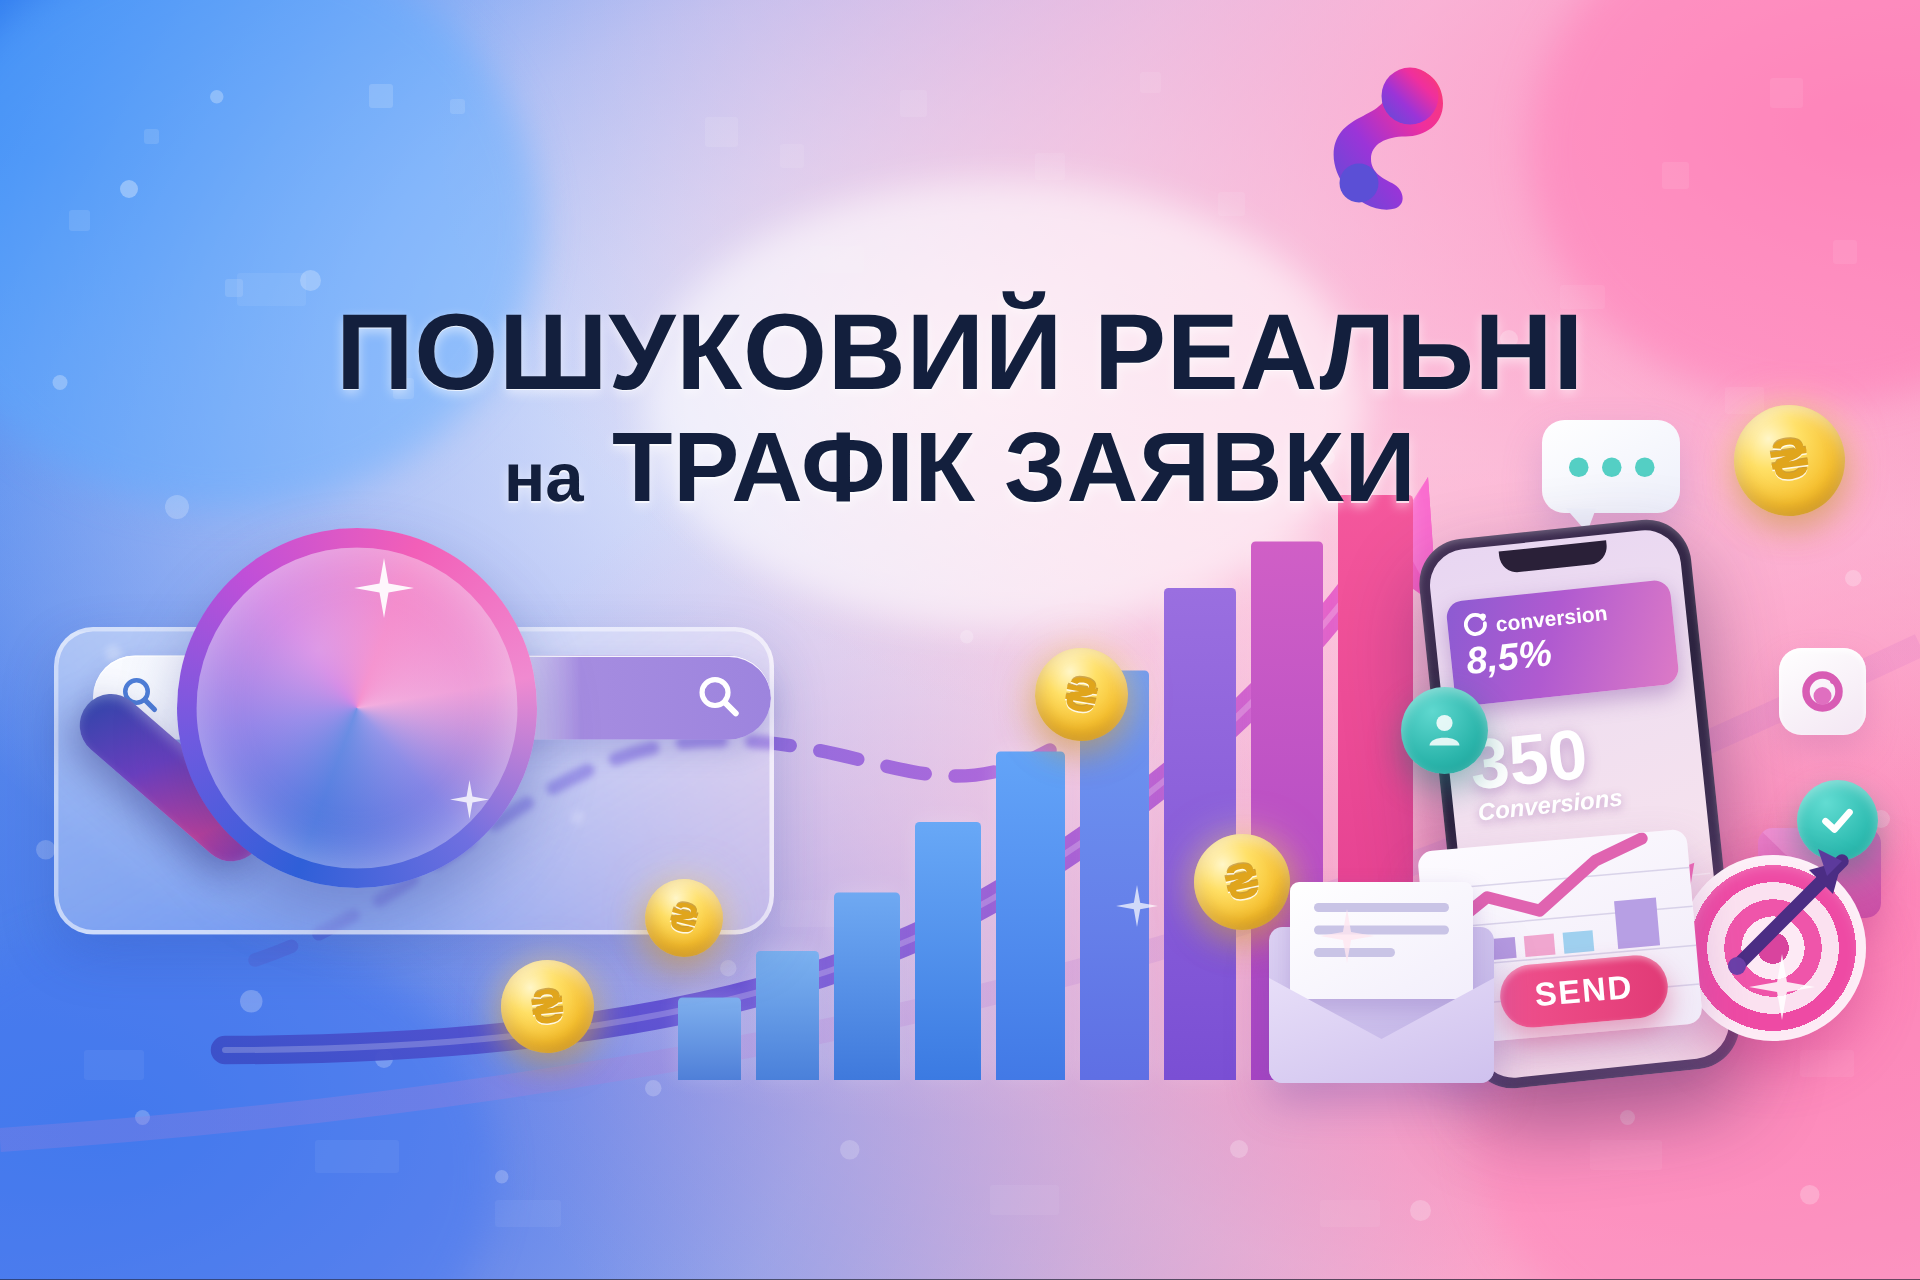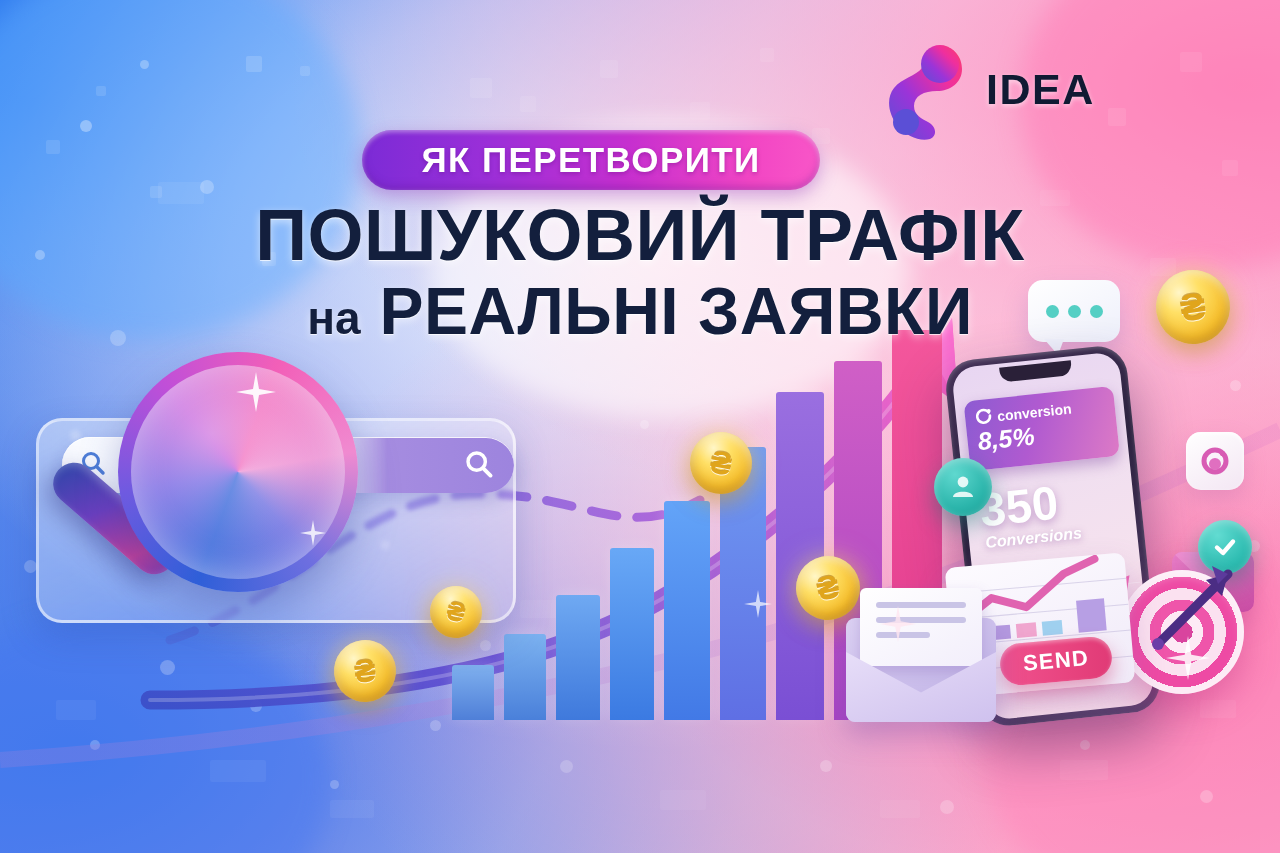--- a/index.html
+++ b/index.html
@@ -467,29 +467,26 @@
   <div class="envelope">
     <div class="env-body"></div>
     <div class="env-letter">
       <i></i>
         <i></i>
         <i style="width:60%"></i>
     </div>
     <div class="env-front"></div>
   </div>
 
-  <div class="badge">
-    <span>ЯК ПЕРЕТВОРИТИ</span>
-  </div>
 
   <div class="h1">
-    <span class="l1">ПОШУКОВИЙ ТРАФІК</span>
+    <span class="l1">ПОШУКОВИЙ РЕАЛЬНІ</span>
     <span class="l2">
       <span class="sm">на</span>
-      <span>РЕАЛЬНІ ЗАЯВКИ</span>
+      <span>ТРАФІК ЗАЯВКИ</span>
     </span>
   </div>
 
   <div class="logo">
     <div class="logo-mark">
       <svg width="80" height="100" viewBox="0 0 80 100">
         <defs>
           <linearGradient id="blobG" x1="1" y1="0" x2="0" y2="1">
             <stop offset="0%" stop-color="#fb3d6e"></stop>
             <stop offset="30%" stop-color="#ef2f9e"></stop>
@@ -500,21 +497,20 @@
         <path d="M56 6 C70 6 78 17 78 29 C78 43 66 51 53 51
                  C40 51 30 56 30 66 C30 75 38 79 44 82
                  C52 86 54 96 46 99 C36 102 22 96 14 86
                  C4 74 2 58 10 48 C18 38 32 36 38 28
                  C43 21 44 6 56 6 Z" fill="url(#blobG)"></path>
         <circle cx="56" cy="24" r="19" fill="url(#blobG)"></circle>
         <circle cx="22" cy="82" r="13" fill="#5b4fd6"></circle>
       </svg>
     </div>
     <div class="logo-word">
-      <div>IDEA</div>
     </div>
   </div>
 
   <svg class="sparkle" style="left:236px;top:372px" width="40" height="40" viewBox="0 0 40 40">
     <path d="M20 0 L23 17 L40 20 L23 23 L20 40 L17 23 L0 20 L17 17 Z" fill="rgba(255,255,255,.92)"></path>
   </svg>
   <svg class="sparkle" style="left:300px;top:520px" width="26" height="26" viewBox="0 0 40 40">
     <path d="M20 0 L23 17 L40 20 L23 23 L20 40 L17 23 L0 20 L17 17 Z" fill="rgba(255,255,255,.8)"></path>
   </svg>
   <svg class="sparkle" style="left:1166px;top:636px" width="44" height="44" viewBox="0 0 40 40">

